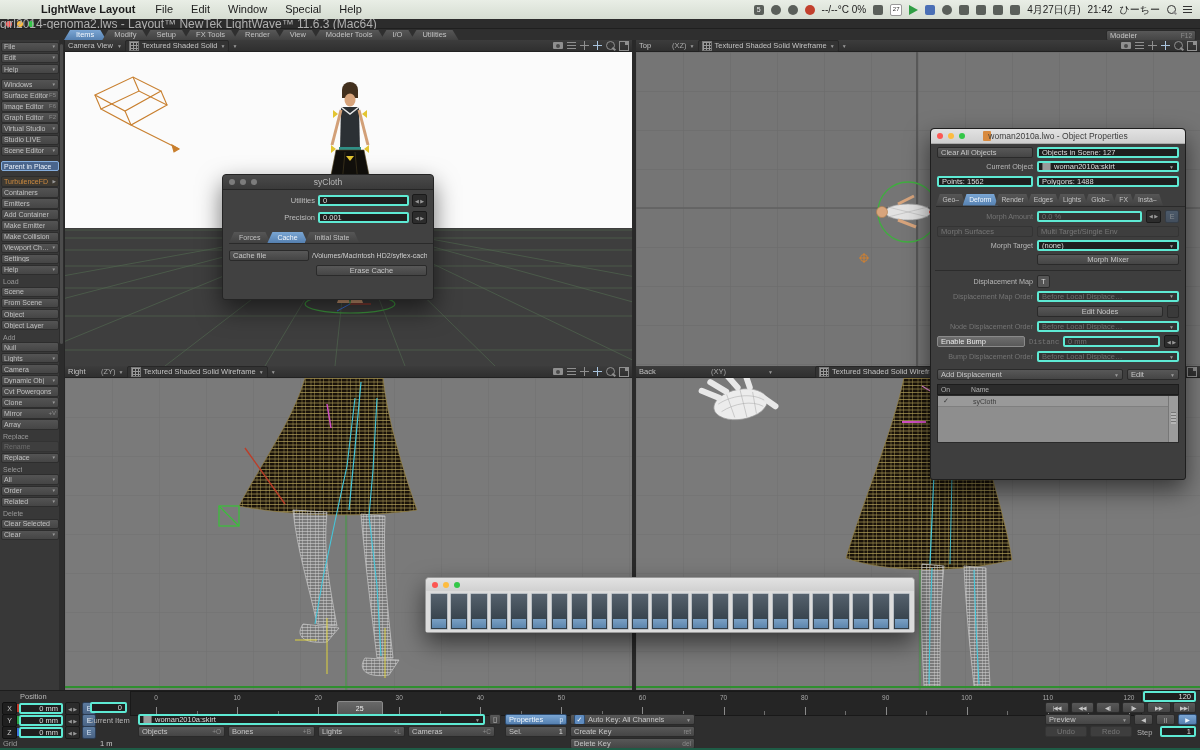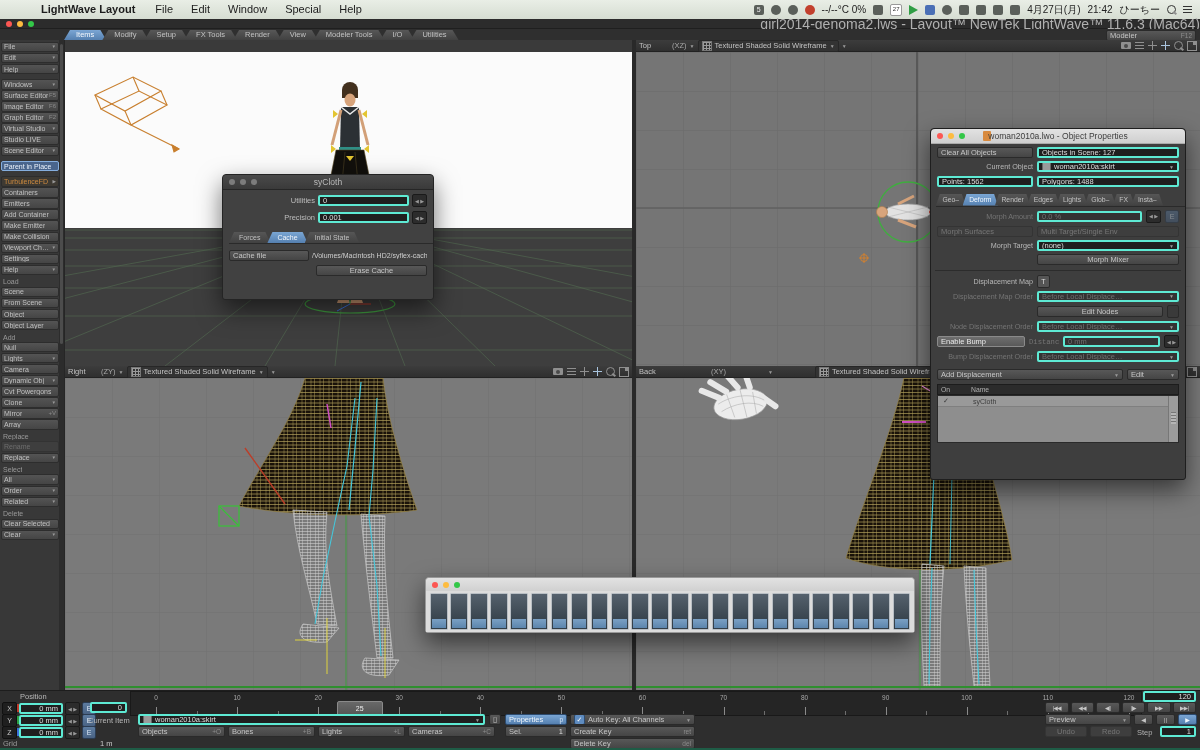--- a/index.html
+++ b/index.html
@@ -21,21 +21,21 @@
   .mi.blue{background:#4a6fb5;}
   .mi.cal{background:#fff;border:1px solid #999;color:#333;font-size:6px;line-height:8px;text-align:center;border-radius:2px;}
   .mi.flag{background:none;width:0;height:0;border-left:9px solid #2f9e44;border-top:5px solid transparent;border-bottom:5px solid transparent;border-radius:0;}
   .mb-text{font-size:10px;}
 
   
   .titlebar{left:0;top:19px;width:1200px;height:10px;background:#2c2c2c;border-bottom:1px solid #1f1f1f;}
   .tl-dots{position:absolute;left:6px;top:2px;display:flex;gap:5px;}
   .dot{width:6px;height:6px;border-radius:50%;}
   .dot.r{background:#fc5753;} .dot.y{background:#fdbc40;} .dot.g{background:#33c748;} .dot.gray{background:#7c7c7c;}
-  .win-title{position:absolute;left:0;right:0;top:0;text-align:right;font-size:14px;color:#b0b0b0;line-height:10px;}
+  .win-title{position:absolute;left:0;right:0;top:0;text-align:left;font-size:12px;color:#b0b0b0;line-height:10px;}
 
   
   .tabbar{left:0;top:29px;width:1200px;height:11px;background:#2f2f2f;display:flex;align-items:flex-end;padding-left:64px;}
   .tab{clip-path:polygon(6px 0,calc(100% - 6px) 0,100% 100%,0 100%);height:10px;line-height:10px;
        padding:0 12px;margin-right:-4px;font-size:7.5px;color:#c2c2c2;
        background:linear-gradient(#575757,#414141);}
   .tab.active{background:linear-gradient(#7ba6d4,#5580b0);color:#f2f7fd;}
   .modeler-btn{position:absolute;right:4px;top:1px;width:90px;height:9px;}
 
   
@@ -554,20 +554,38 @@
           <span class="sb-label">Clear</span>
           <span class="sb-short"></span>
           <span class="sb-arrow"></span>
         </div>
       </div>
     <div class="sb-scroll">
         <div class="sb-thumb"></div>
       </div>
   </div>
 
+  <div class="abs vp-header" style="left:65px;top:40px;width:567px;">
+    <span class="vp-name">Camera View</span>
+    <span class="caret">▼</span>
+    <span class="vp-mode">
+      <span class="ic ic-grid"></span>
+      <span>Textured Shaded Solid</span>
+      <span class="caret">▼</span>
+    </span>
+    <span class="caret">▼</span>
+    <span class="vp-icons">
+      <span class="ic ic-camera"></span>
+      <span class="ic ic-list"></span>
+      <span class="ic ic-move"></span>
+      <span class="ic ic-pan"></span>
+      <span class="ic ic-zoom"></span>
+      <span class="ic ic-expand"></span>
+    </span>
+  </div>
 
   <div class="abs vp-header" style="left:636px;top:40px;width:564px;">
     <span class="vp-name" style="min-width:30px;">Top</span>
     <span class="vp-axes">(XZ)</span>
     <span class="caret">▼</span>
     <span class="vp-mode">
       <span class="ic ic-grid"></span>
       <span>Textured Shaded Solid Wireframe</span>
       <span class="caret">▼</span>
     </span>

